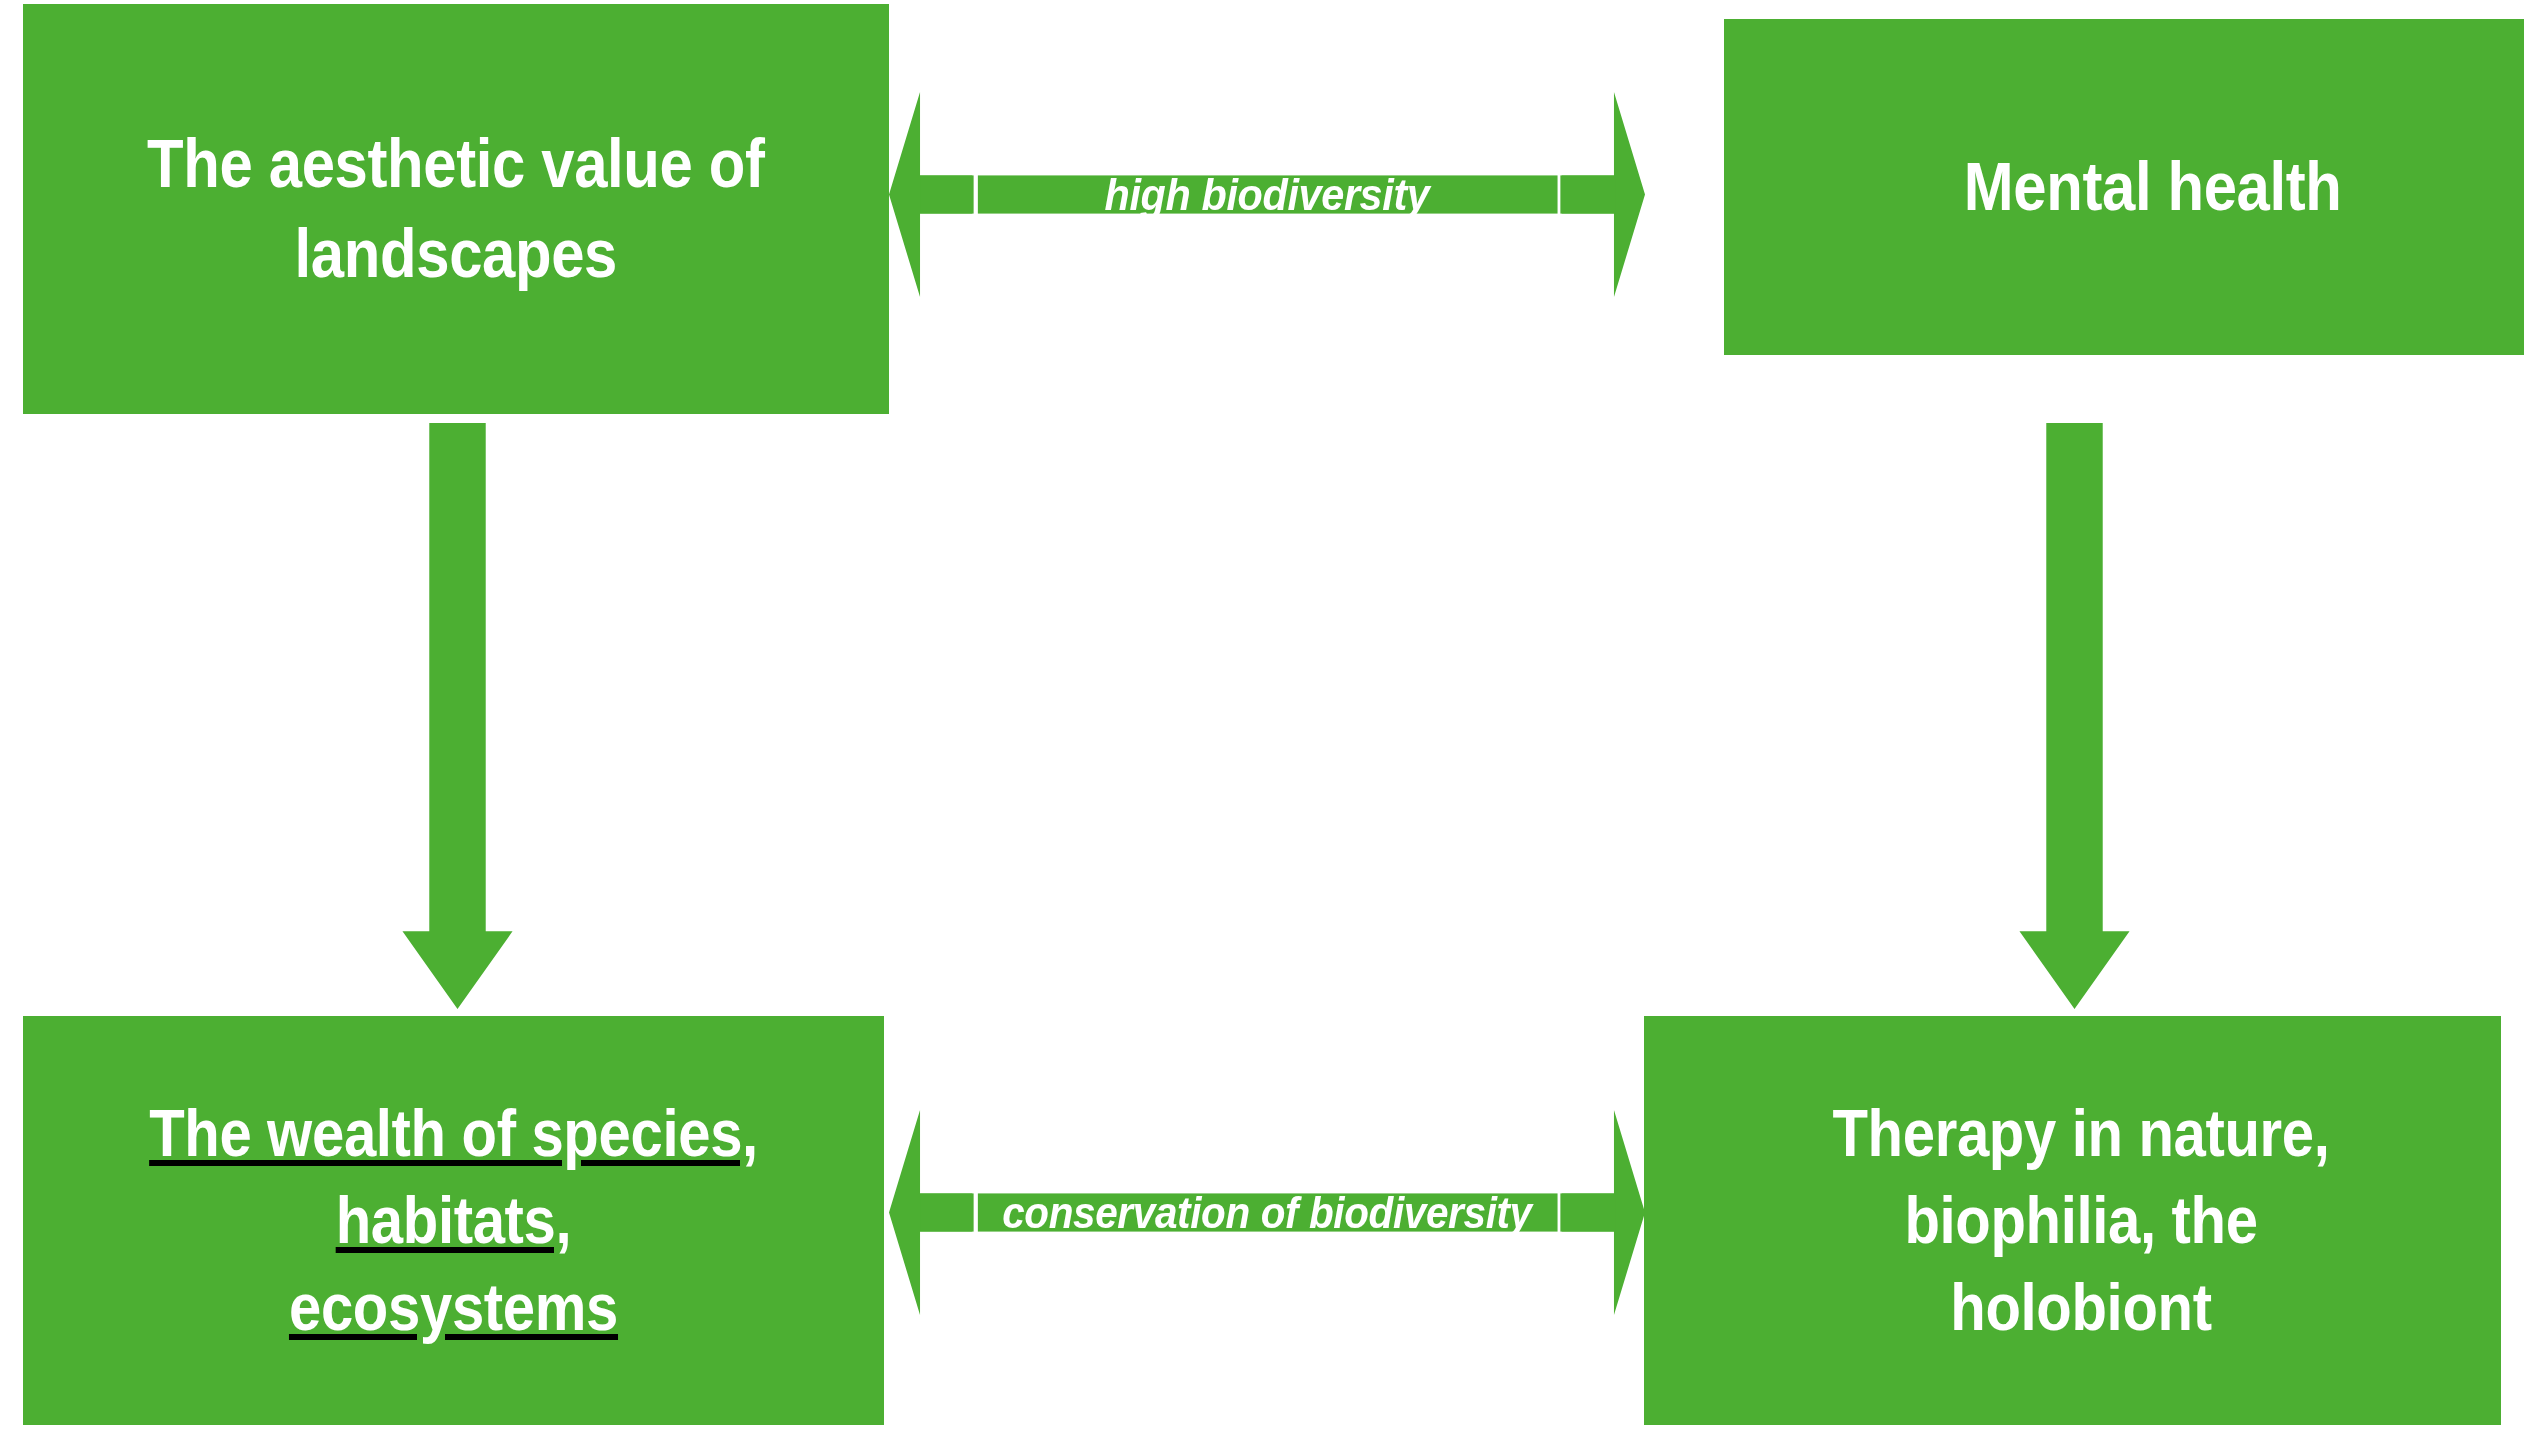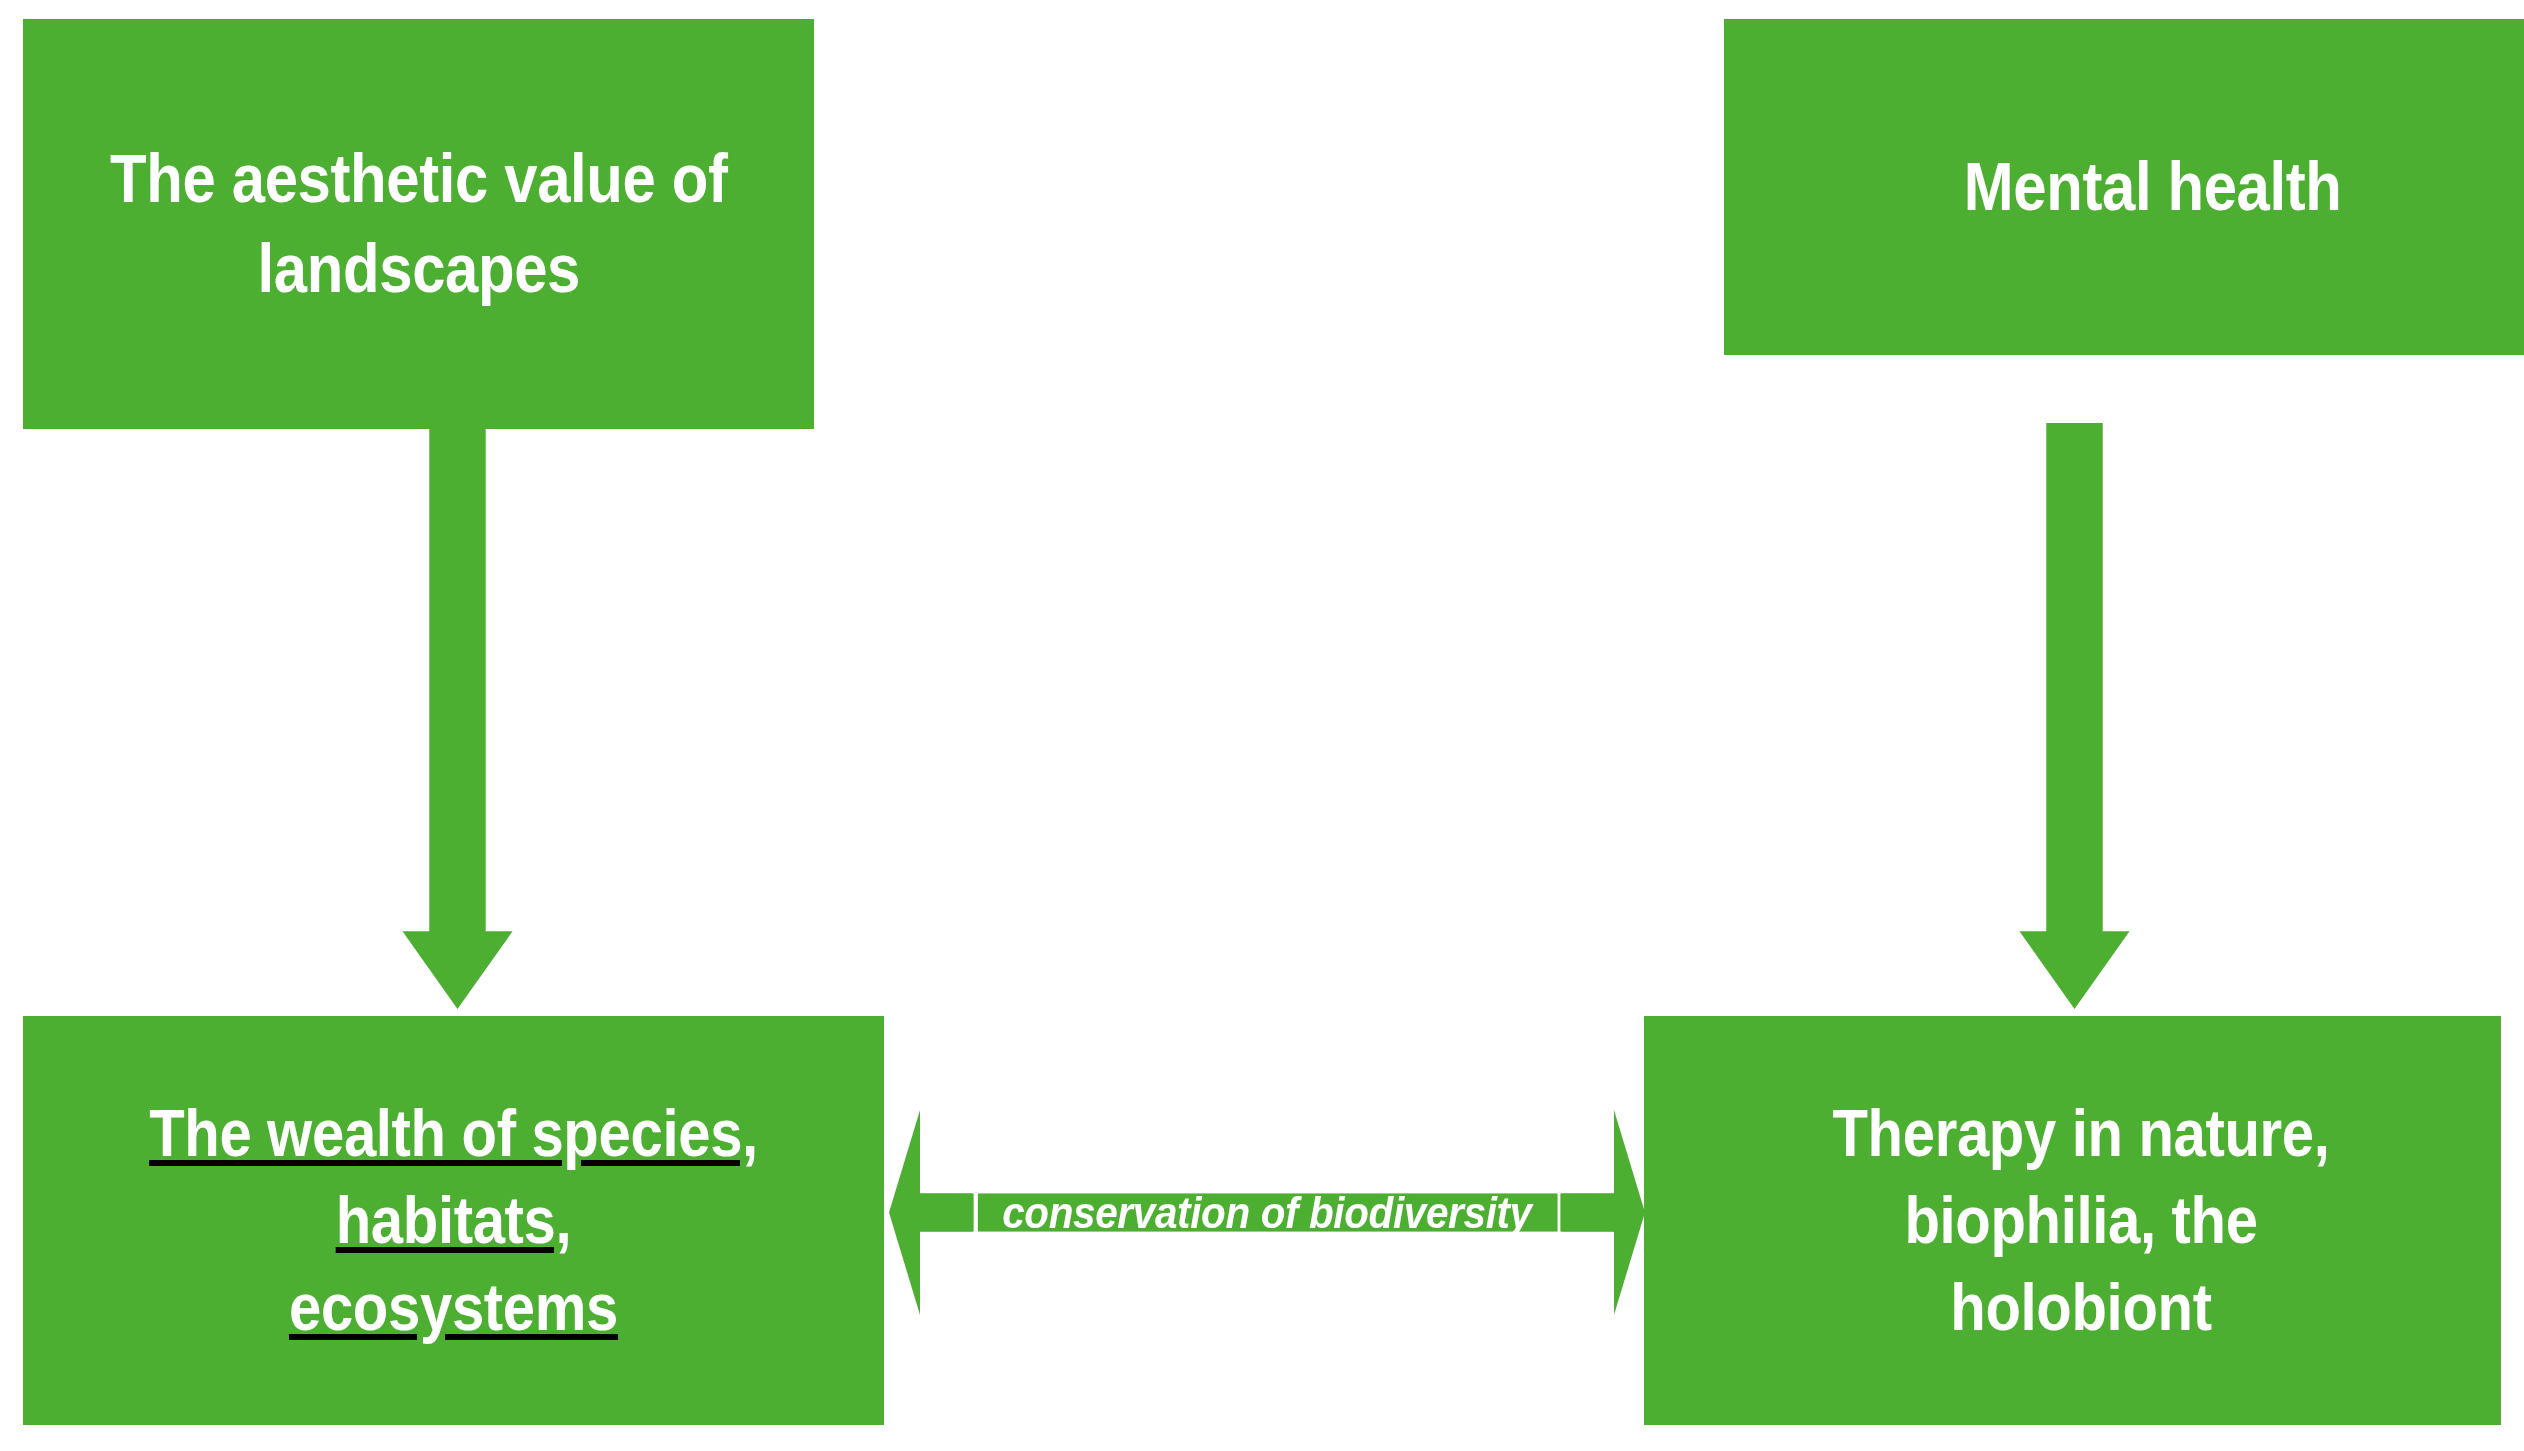--- a/index.html
+++ b/index.html
@@ -32,21 +32,21 @@
     font-weight: bold;
     font-size: 68px;
     line-height: 1.32;
     text-align: center;
     letter-spacing: -0.4px;
     transform: scaleX(0.88);
     transform-origin: center center;
     white-space: pre-line;
   }
 
-  #box-aesthetic { left: 23px;   top: 19px;   width: 791px; height: 410px; }
+  #box-aesthetic { left: 23px;   top: 4px;   width: 866px; height: 410px; }
   #box-mental    { left: 1724px; top: 19px;   width: 857px; height: 336px; }
   #box-wealth    { left: 23px;   top: 1016px; width: 861px; height: 409px; text-decoration: underline; }
   #box-therapy   { left: 1644px; top: 1016px; width: 857px; height: 409px; padding-left: 45px; }
 
   #box-therapy .node-label,
   #box-wealth  .node-label { font-size: 66px; }
 
   
   .h-arrow {
     position: absolute;
@@ -105,20 +105,35 @@
   <div class="node-box" id="box-wealth">
     <span class="node-label">The wealth of species, habitats,
 ecosystems</span>
   </div>
 
   <div class="node-box" id="box-therapy">
     <span class="node-label">Therapy in nature, biophilia, the
 holobiont</span>
   </div>
 
+  <div class="h-arrow" id="arrow-top">
+    <svg viewBox="0 0 1072 290" preserveAspectRatio="none">
+
+      <polygon points="0,145 44,0 44,118 118,118 118,172 44,172 44,290" fill="#4CAF32"></polygon>
+
+      <polygon points="1072,145 1028,0 1028,118 954,118 954,172 1028,172 1028,290" fill="#4CAF32"></polygon>
+
+      <rect x="44" y="118" width="76" height="54" fill="#4CAF32"></rect>
+
+      <rect x="126" y="118" width="822" height="54" fill="#4CAF32"></rect>
+
+      <rect x="952" y="118" width="78" height="54" fill="#4CAF32"></rect>
+    </svg>
+    <span class="h-arrow-label">high biodiversity</span>
+  </div>
 
   <div class="h-arrow" id="arrow-bottom">
     <svg viewBox="0 0 1072 290" preserveAspectRatio="none">
       <polygon points="0,145 44,0 44,118 118,118 118,172 44,172 44,290" fill="#4CAF32"></polygon>
       <polygon points="1072,145 1028,0 1028,118 954,118 954,172 1028,172 1028,290" fill="#4CAF32"></polygon>
       <rect x="44" y="118" width="76" height="54" fill="#4CAF32"></rect>
       <rect x="126" y="118" width="822" height="54" fill="#4CAF32"></rect>
       <rect x="952" y="118" width="78" height="54" fill="#4CAF32"></rect>
     </svg>
     <span class="h-arrow-label">conservation of biodiversity</span>

